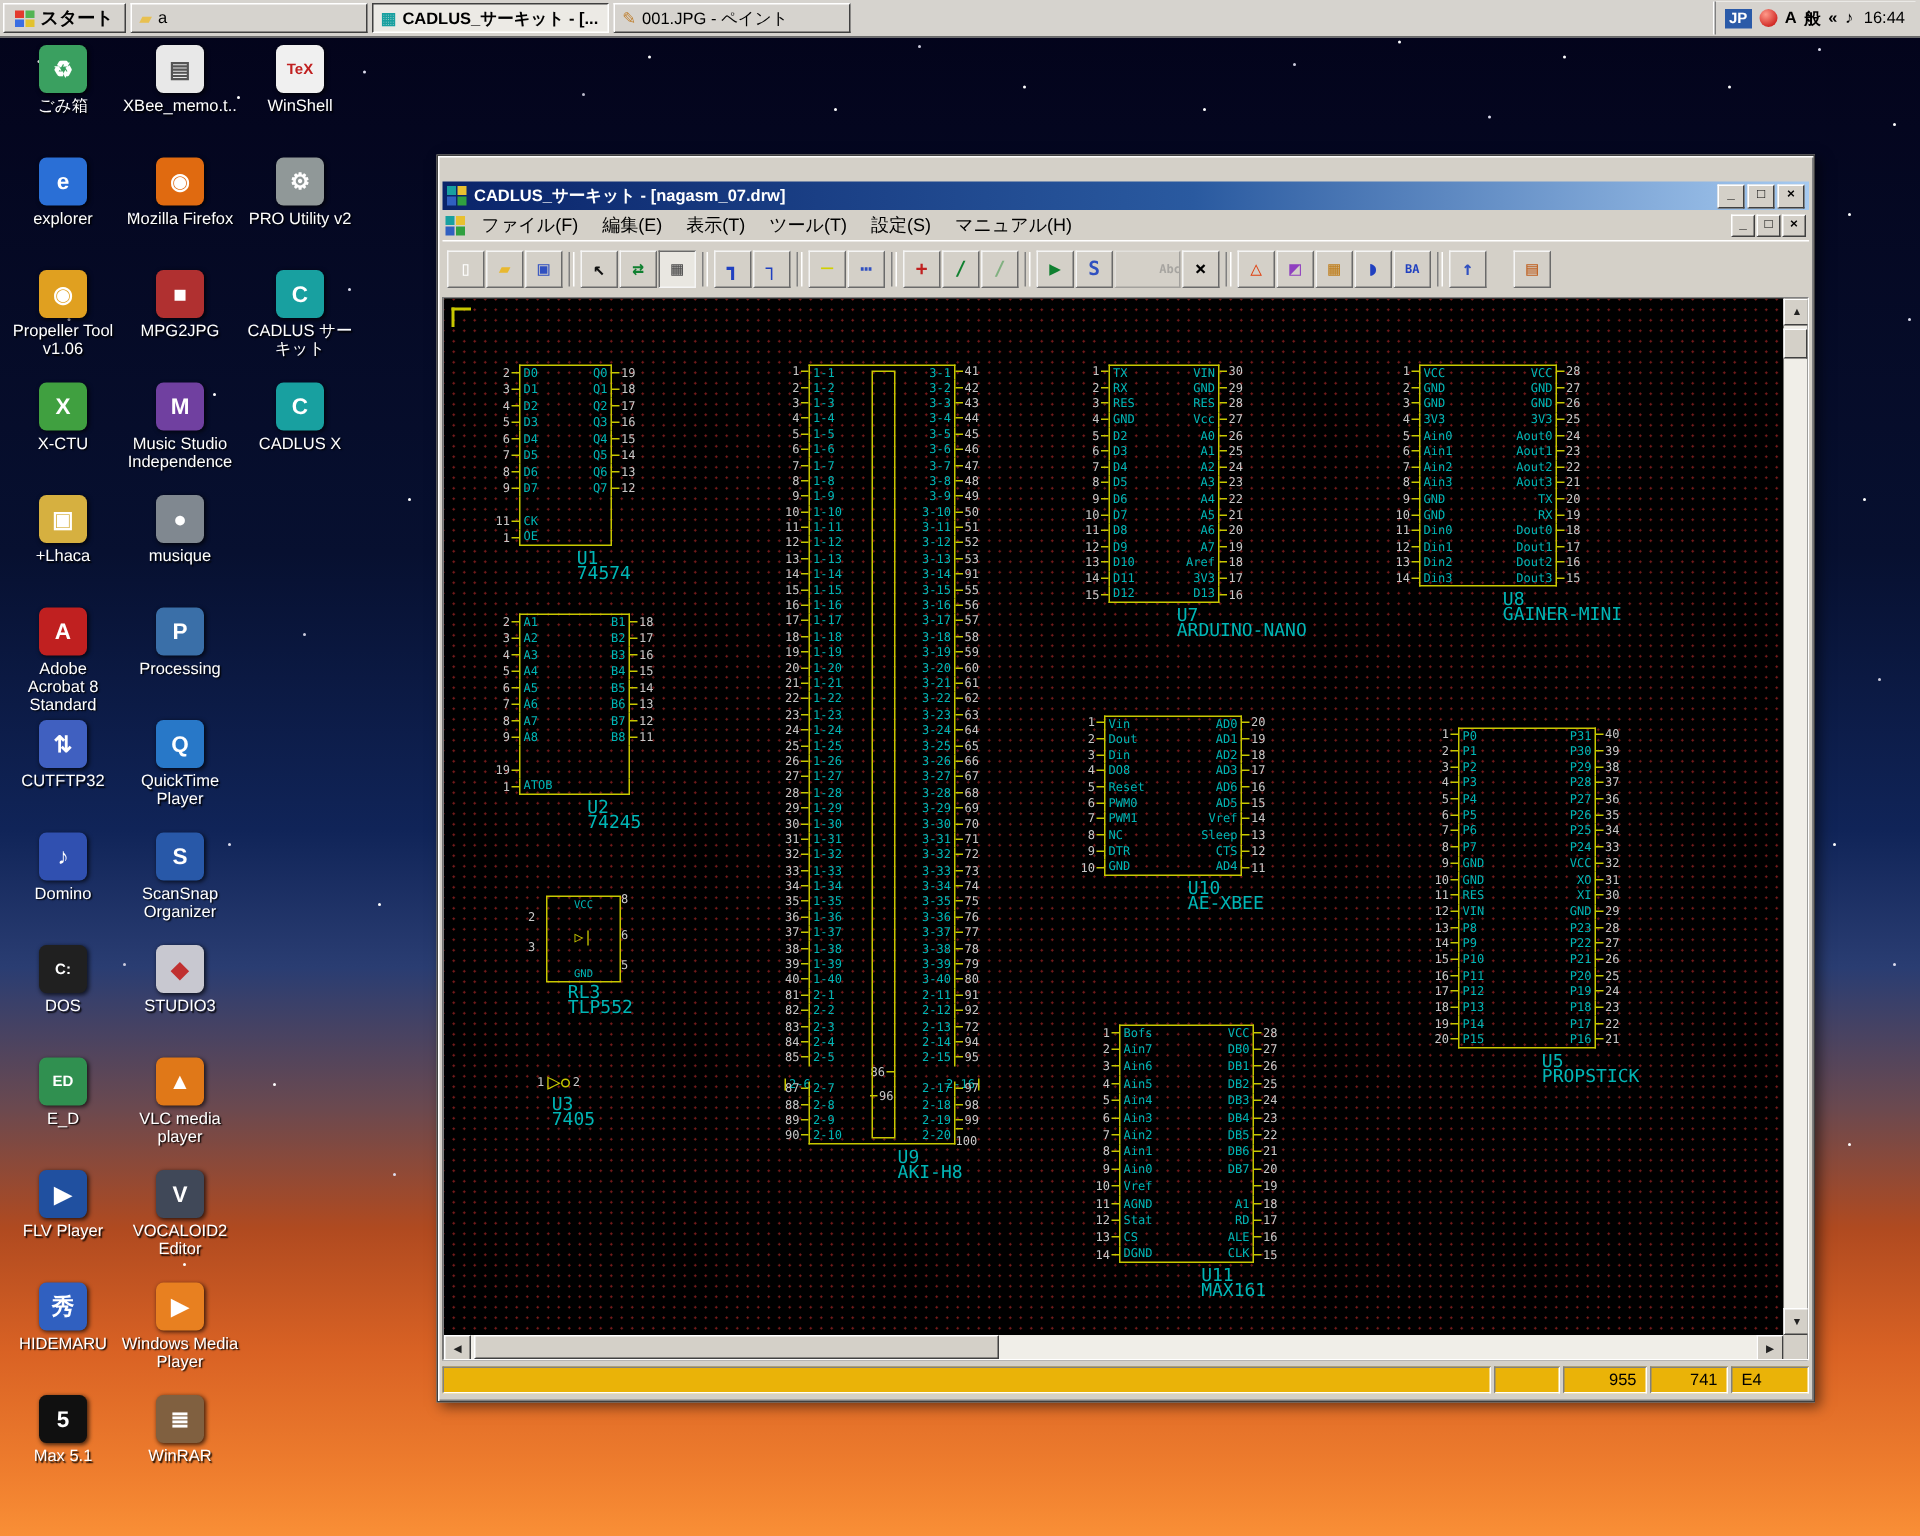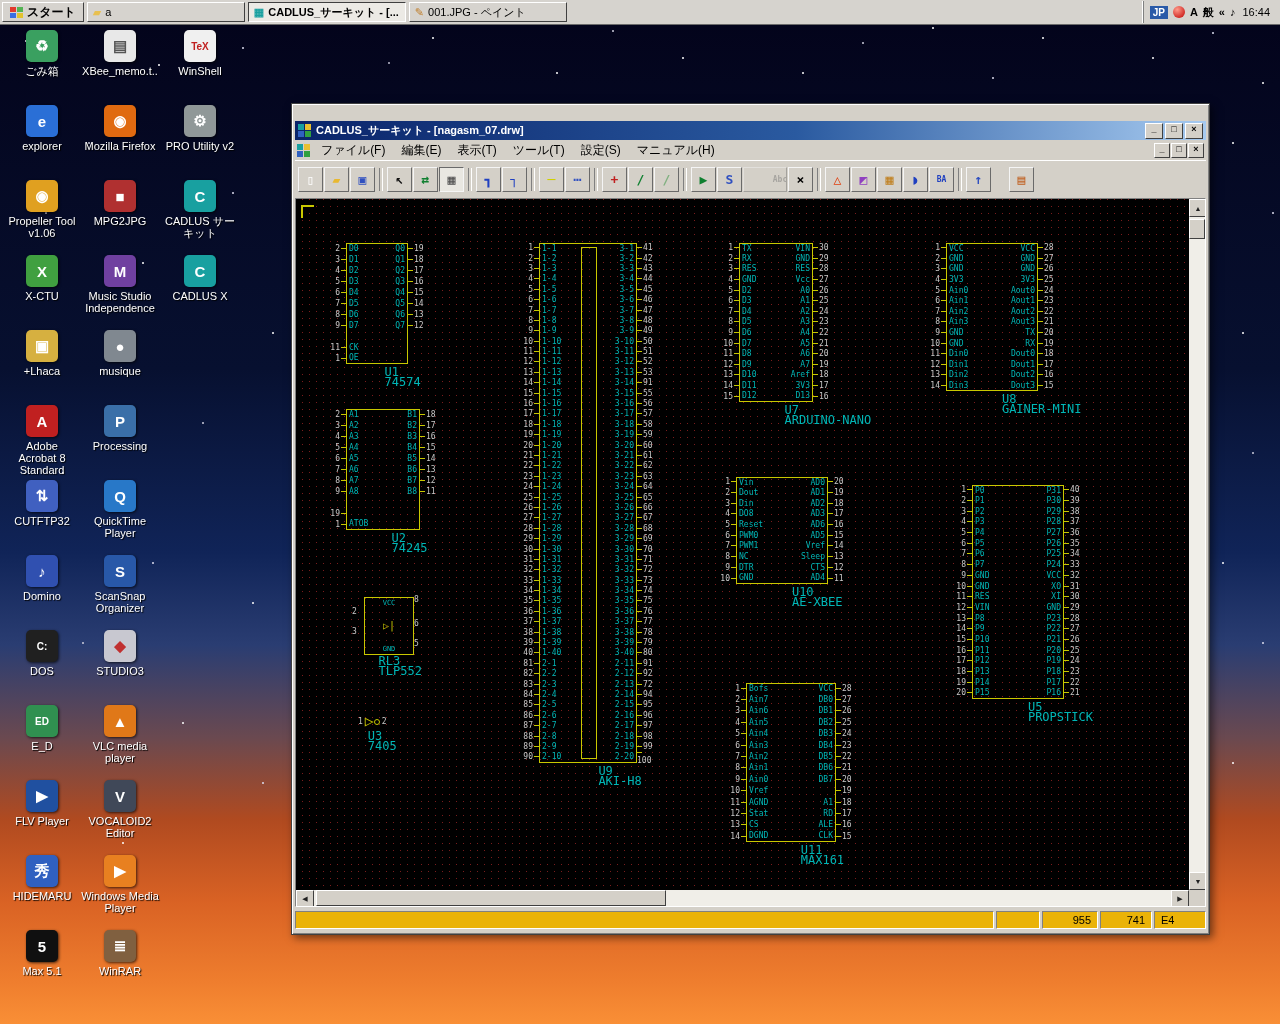--- a/index.html
+++ b/index.html
@@ -929,21 +929,21 @@
                 <span class="pnum r has">94</span>
               </div>
               <div class="icrow" style="height: 10.4px;">
                 <span class="pnum l has">85</span>
                 <span class="pbox">
                   <span class="pname">2-5</span>
                   <span class="pname">2-15</span>
                 </span>
                 <span class="pnum r has">95</span>
               </div>
-              <div class="icrow" style="height: 10.4px;">
+              <div class="icrow" style="height: 10.4px; flex-direction: column;">
                 <span class="pnum l has">86</span>
                 <span class="pbox">
                   <span class="pname">2-6</span>
                   <span class="pname">2-16</span>
                 </span>
                 <span class="pnum r has">96</span>
               </div>
               <div class="icrow" style="height: 10.4px;">
                 <span class="pnum l has">87</span>
                 <span class="pbox">

